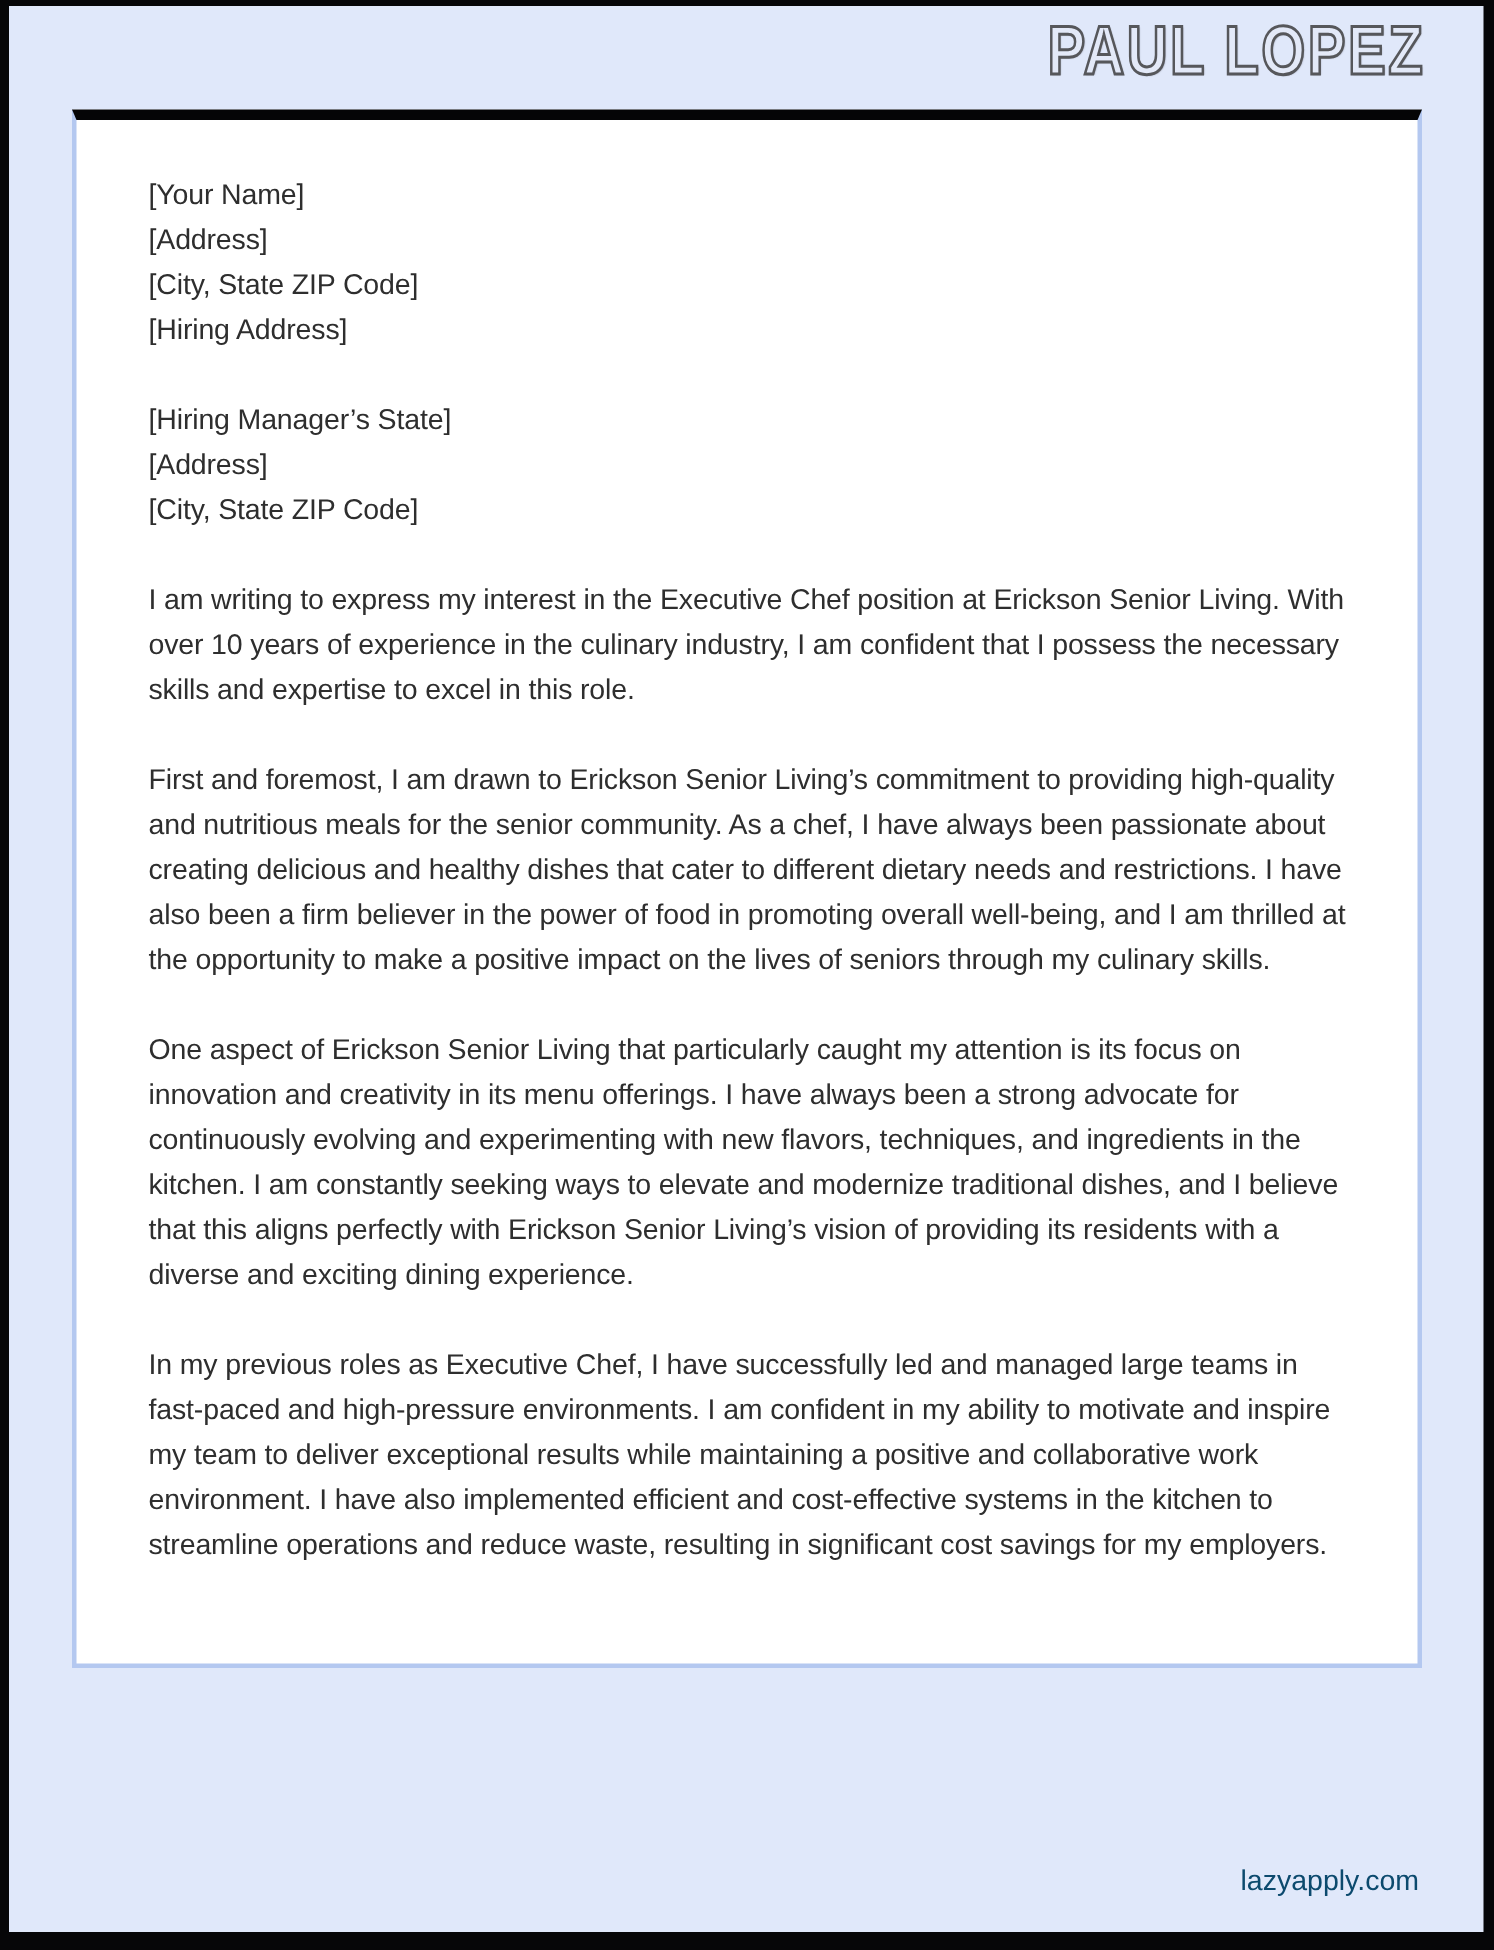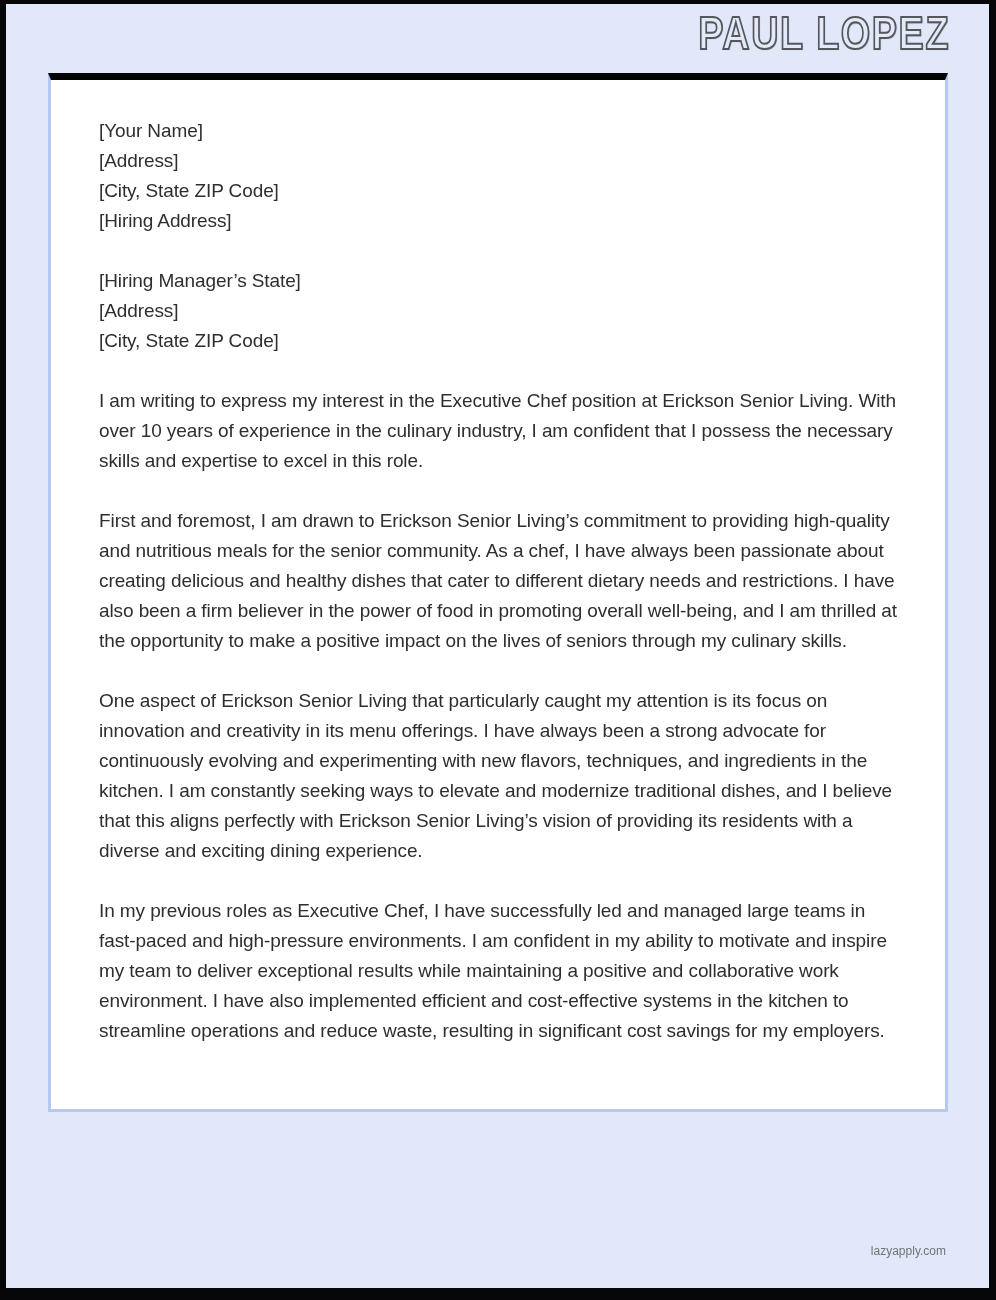--- a/index.html
+++ b/index.html
@@ -61,22 +61,22 @@
     letter-spacing: -0.1px;
   }
   .block { margin: 0 0 30px 0; }
   .block p { margin: 0; }
   .para { margin: 0 0 30px 0; }
   
   .watermark {
     position: absolute;
     top: 1240px;
     right: 43px;
-    font-size: 12px;
-    color: #737373;
+    font-size: 19px;
+    color: #0c4a6e;
     letter-spacing: 0;
     text-align: center;
   }
 </style>
 </head>
 <body>
 
 <div class="viewport">
 
   <div class="header-name">PAUL LOPEZ</div>

